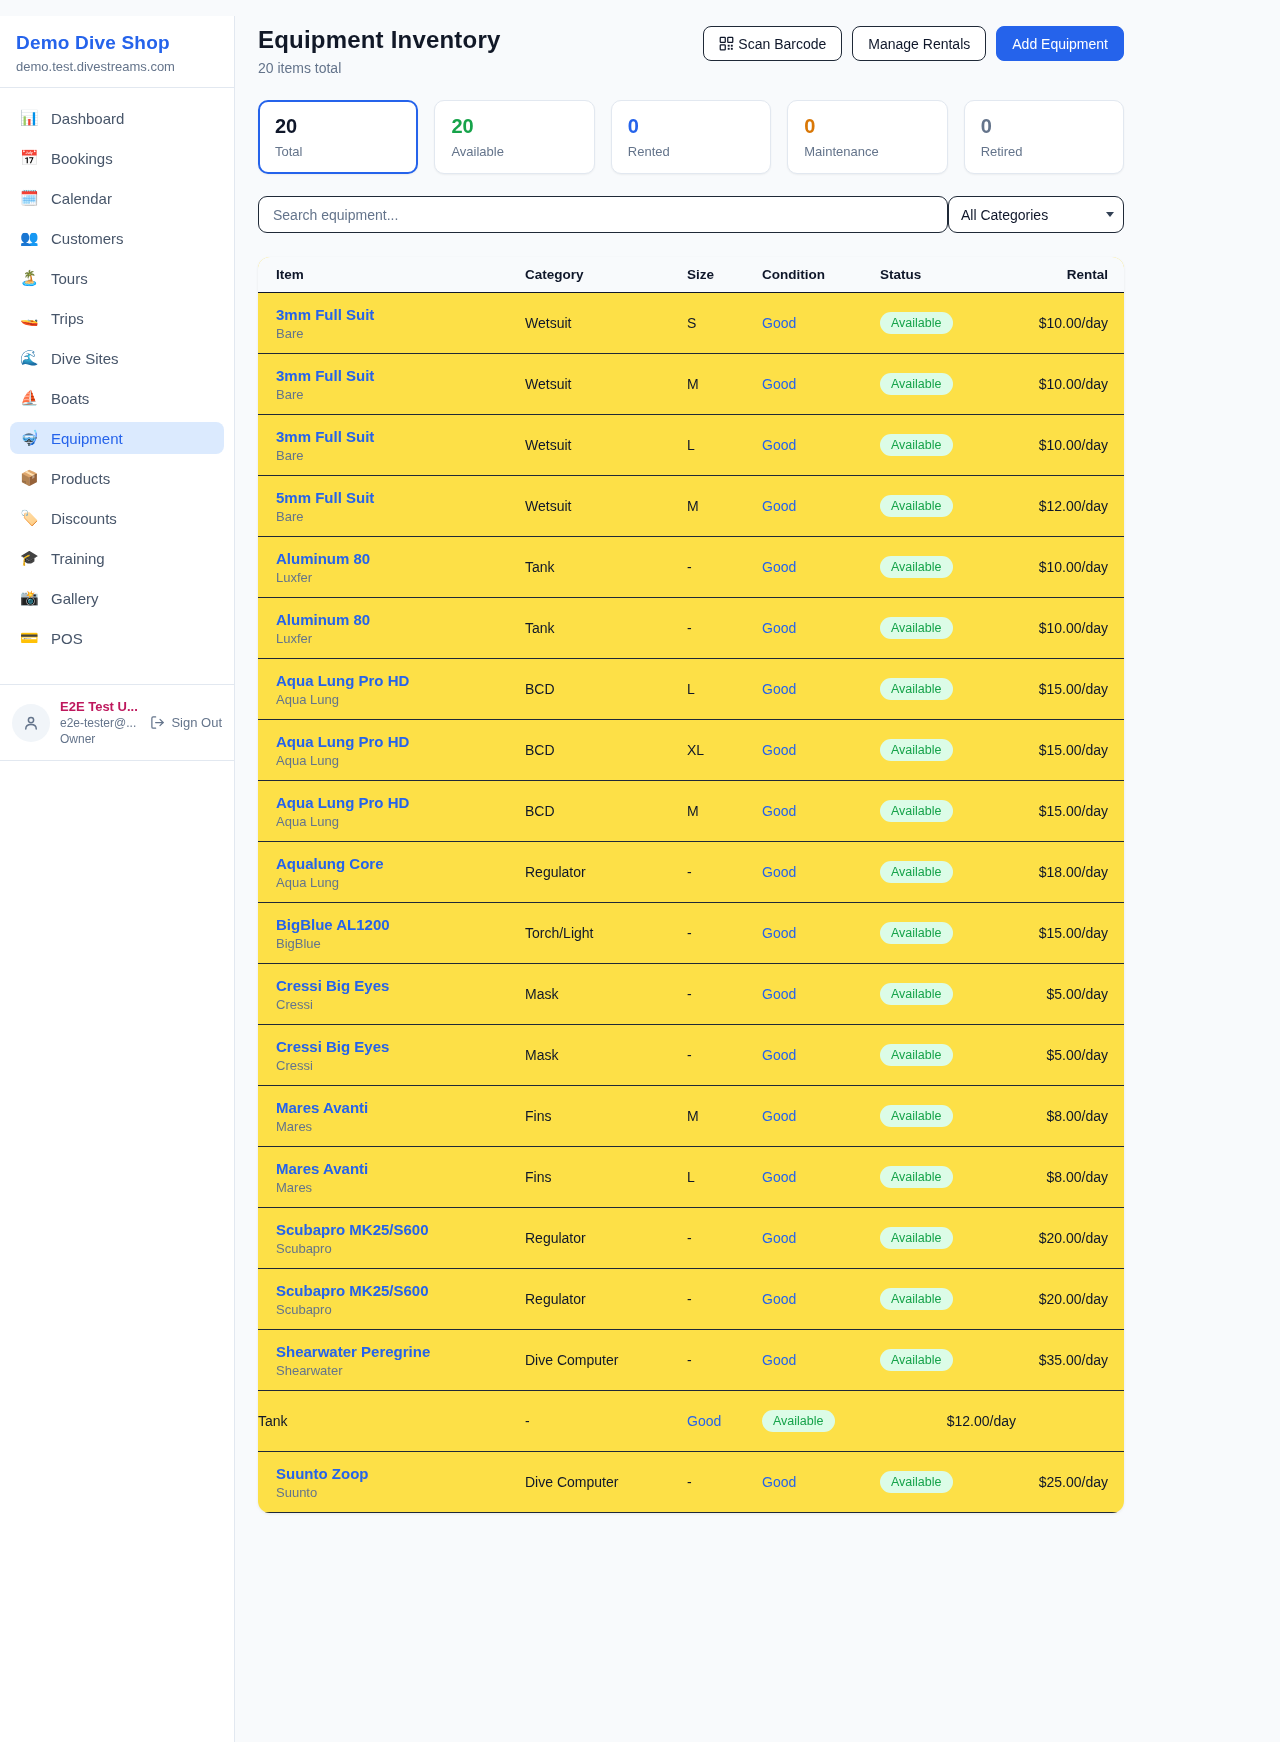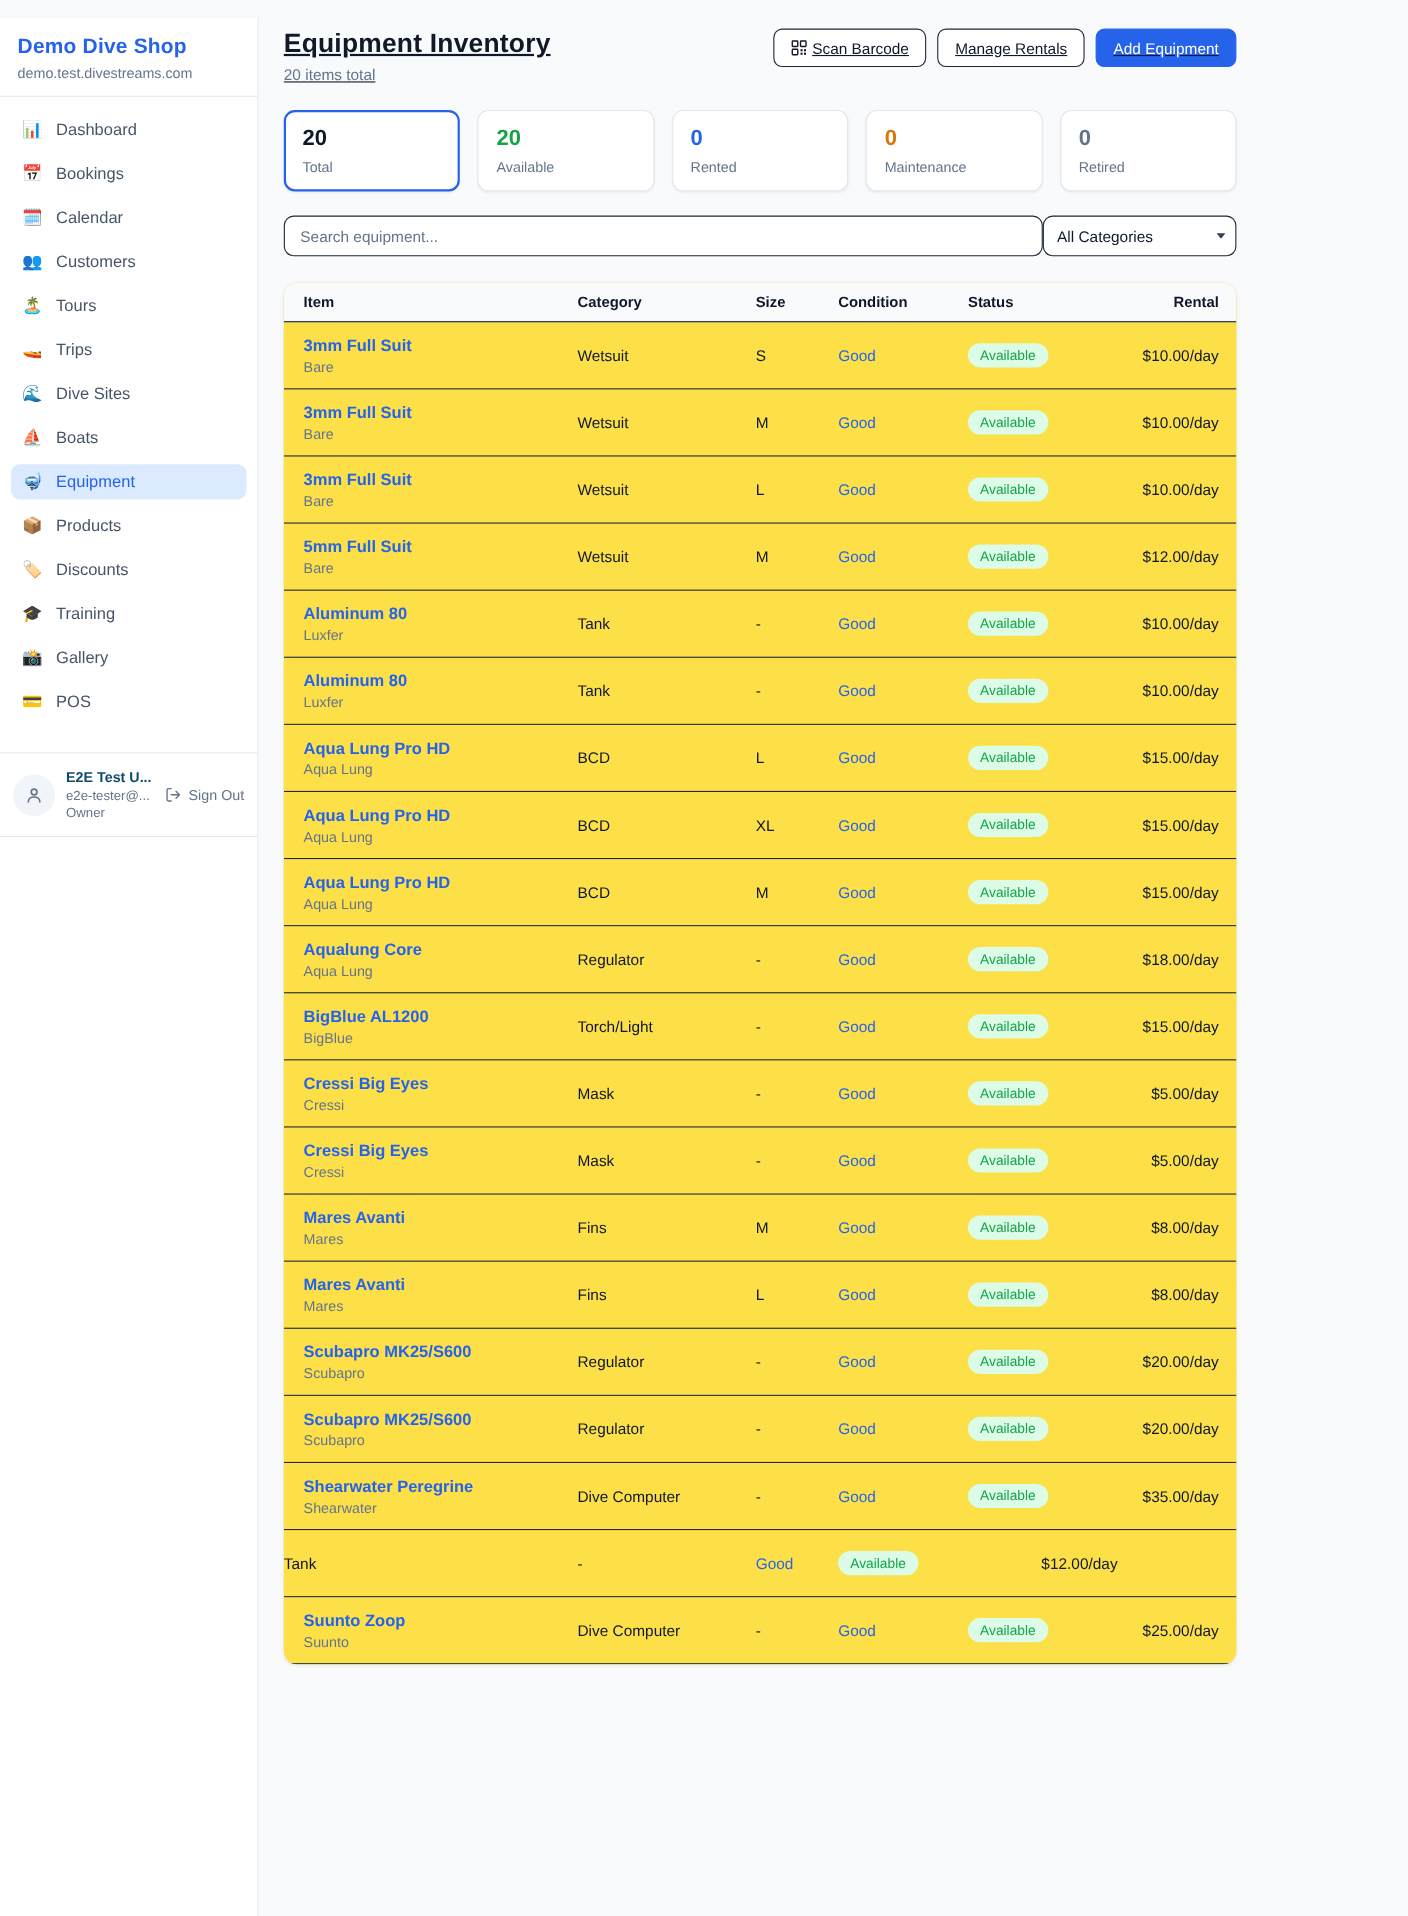--- a/index.html
+++ b/index.html
@@ -29,29 +29,29 @@
   .nav-item.active { background:#dbeafe; color:#2563eb; }
   .user-block {
     margin-top:12px; border-top:1px solid #e2e8f0; border-bottom:1px solid #e2e8f0;
     padding:14px 12px; display:flex; align-items:center; gap:10px;
   }
   .avatar {
     width:38px; height:38px; border-radius:50%; background:#f1f5f9;
     display:flex; align-items:center; justify-content:center; flex:none;
   }
   .user-meta { flex:1; min-width:0; }
-  .user-name { font-size:13px; font-weight:bold; color:#0c4a6e; white-space:nowrap; }
+  .user-name { font-size:13px; font-weight:bold; color:#be185d; white-space:nowrap; }
   .user-email, .user-role { font-size:12px; color:#64748b; margin-top:2px; white-space:nowrap; }
   .signout {
     display:flex; align-items:center; gap:6px; border:none; background:none;
     color:#64748b; font-size:13px; cursor:pointer; font-family:inherit; flex:none;
   }
   
   .main { margin-left:235px; padding:26px 0 0 23px; width:889px; }
-  .page-head { display:flex; justify-content:space-between; align-items:flex-start; width:866px;text-decoration:underline; }
+  .page-head { display:flex; justify-content:space-between; align-items:flex-start; width:866px; }
   .page-title { font-size:24px; font-weight:bold; color:#111827; letter-spacing:.2px; }
   .page-sub { font-size:14px; color:#64748b; margin-top:6px; }
   .head-actions { display:flex; gap:10px; }
   .btn {
     height:35px; padding:0 15px; border-radius:8px; font-size:14px;
     font-family:inherit; cursor:pointer; display:flex; align-items:center; gap:4px;
     background:#ffffff; border:1px solid #1f2937; color:#0f172a; white-space:nowrap;
   }
   .btn-primary { background:#2563eb; border:1px solid #2563eb; color:#ffffff; font-weight:500; }
   

